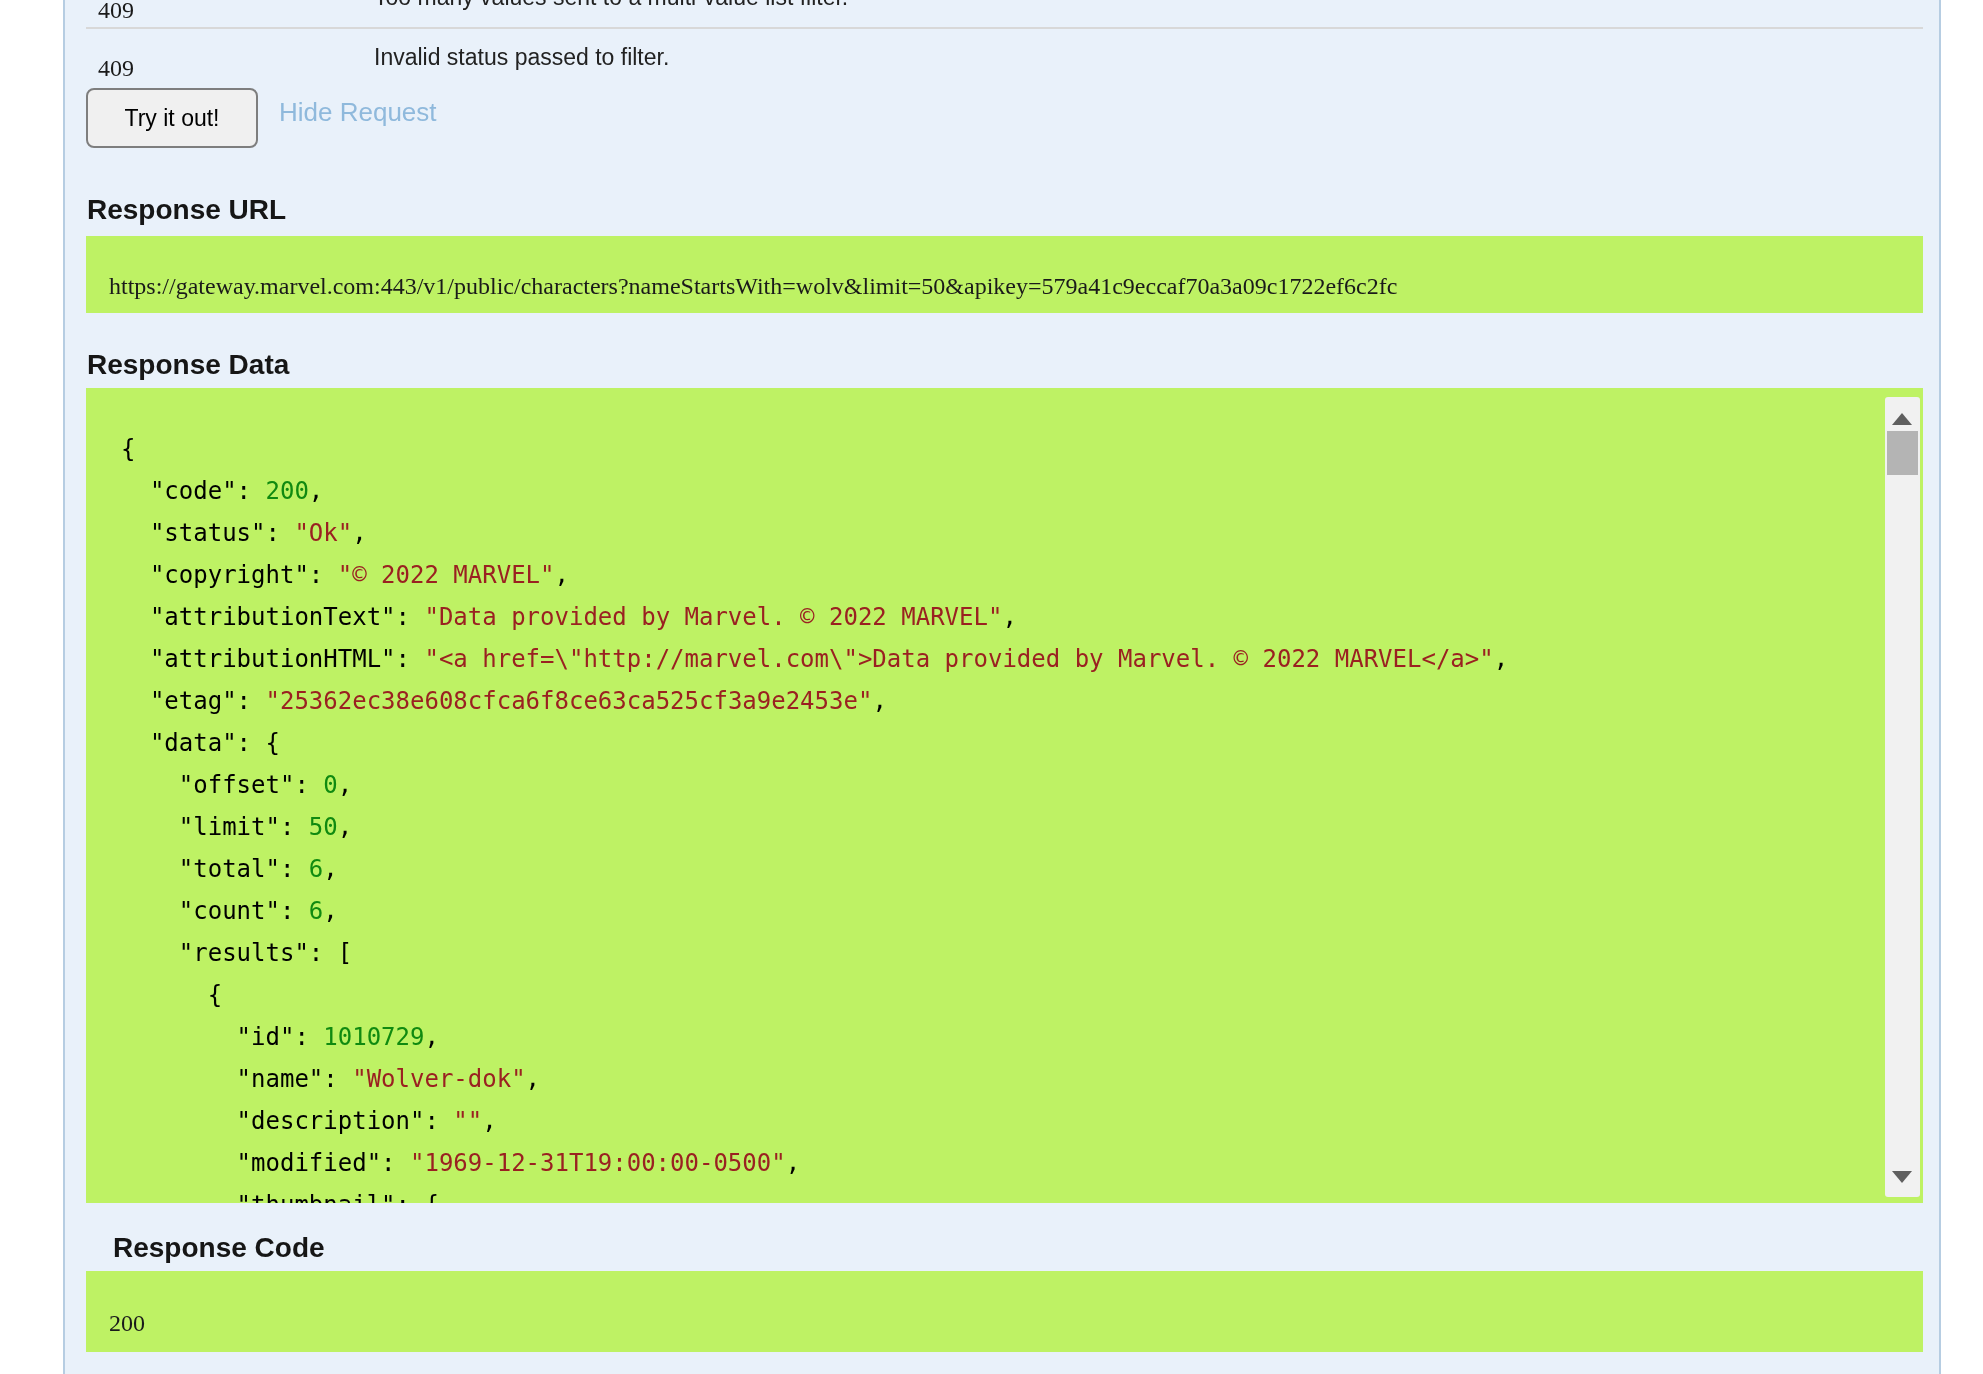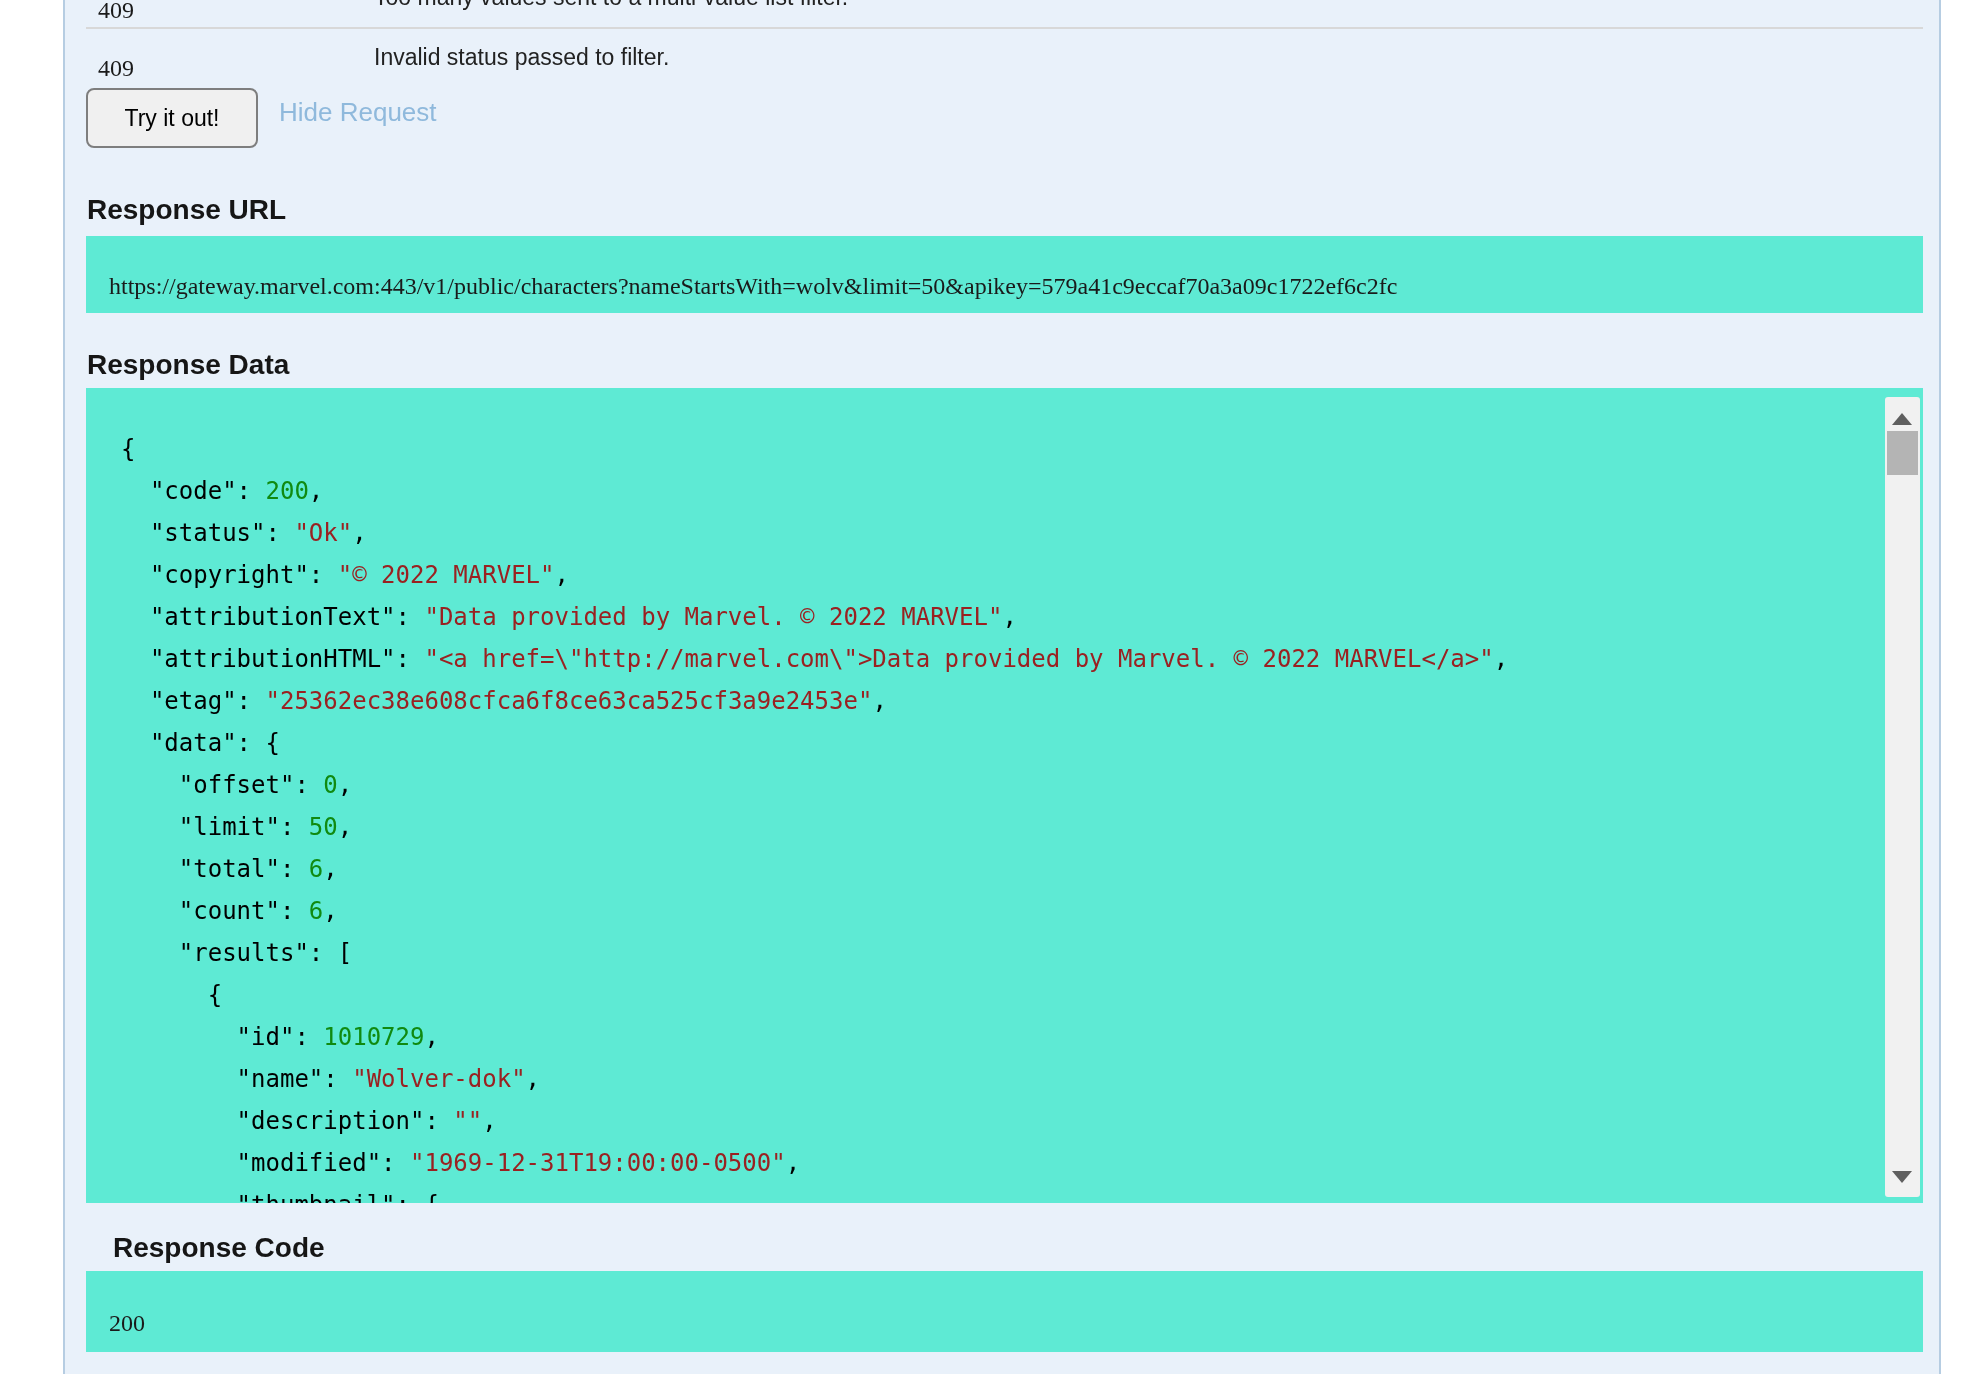--- a/index.html
+++ b/index.html
@@ -32,21 +32,21 @@
   }
 
   .section-heading {
     position:absolute; left:22px;
     font-size:28px; font-weight:bold; color:#161616;
   }
   .h-request { top:194px; }
   .h-body    { top:349px; }
   .h-code    { top:1232px;margin-left:26px; }
 
-  .white-box { position:absolute; left:21px; width:1837px; background:#5eead4; }
+  .white-box { position:absolute; left:21px; width:1837px; background:#bef264; }
   .url-box   { top:236px; height:77px; }
   .url-text  { display:block; line-height:77px; padding-left:23px; font-size:24px; color:#1a1a1a; white-space:nowrap; }
   .body-box  { top:388px; height:815px; overflow:hidden; }
   .code-box  { top:1271px; height:81px; }
   .code-text { display:block; line-height:81px; padding-left:23px; font-size:24px; color:#1a1a1a; }
 
   .json-pre {
     padding:40px 0 0 35px;
     font-family:"DejaVu Sans Mono", monospace;
     font-size:24px; line-height:42px; color:#000;

